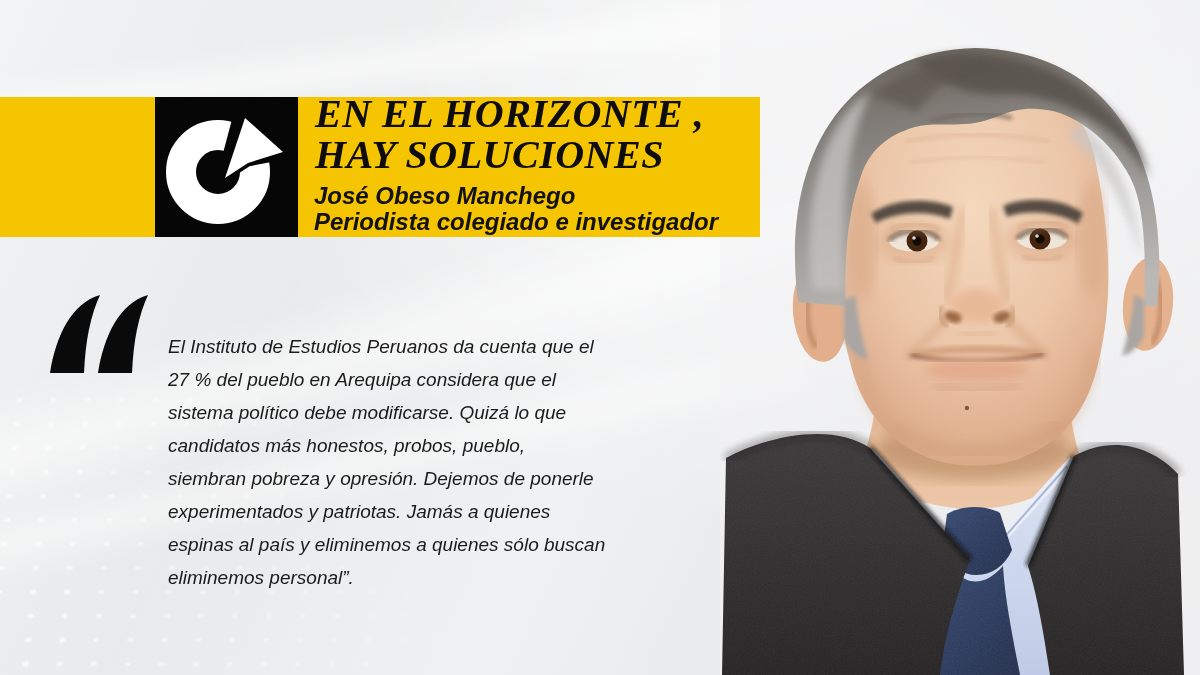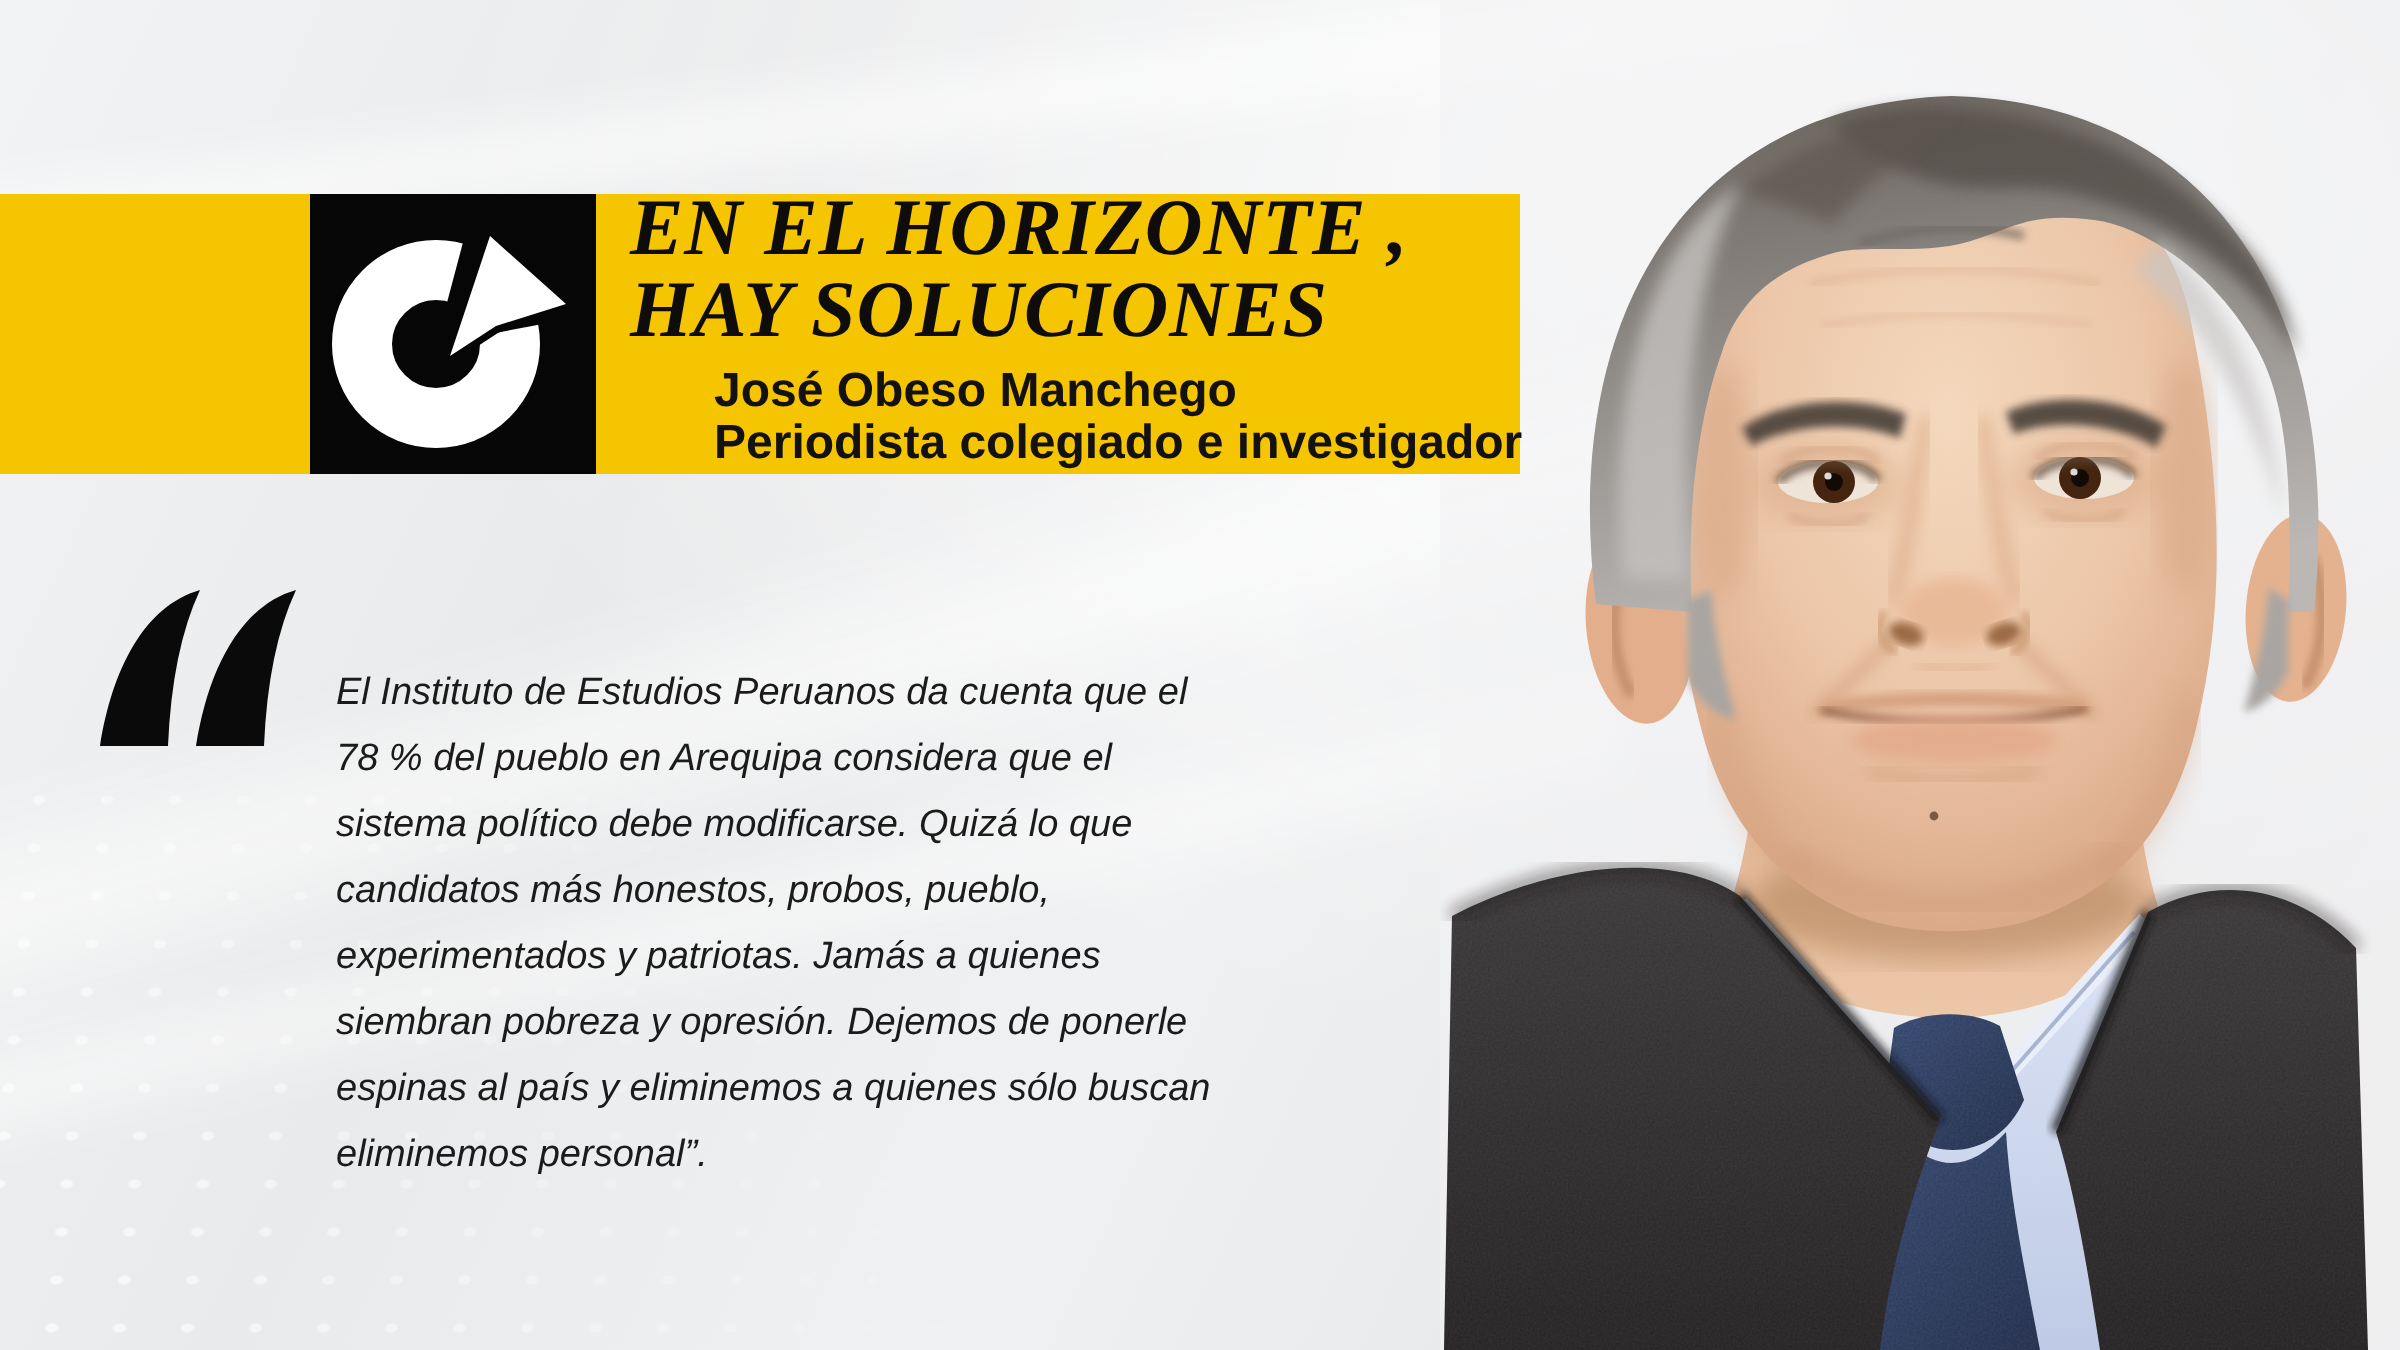--- a/index.html
+++ b/index.html
@@ -32,21 +32,21 @@
   .band{position:absolute;left:0;top:97px;width:760px;height:140px;background:#F6C502;}
   .logo-box{position:absolute;left:155px;top:97px;width:143px;height:140px;background:#060606;}
   .logo-box svg{display:block;width:143px;height:140px;}
   .title{
     position:absolute;left:315px;top:93px;width:440px;
     font-family:"Liberation Serif",serif;font-style:italic;font-weight:700;
     font-size:40px;line-height:41px;letter-spacing:.5px;color:#0e0d0b;white-space:nowrap;
   }
   .subtitle{
     position:absolute;left:314px;top:183px;width:440px;
-    font-weight:700;font-size:24px;line-height:26px;color:#131210;white-space:nowrap;margin-left:43px;
+    font-style:italic;font-weight:700;font-size:24px;line-height:26px;color:#131210;white-space:nowrap;
   }
   
   .quote-mark{position:absolute;left:50px;top:295px;width:100px;height:80px;}
   .quote-text{
     position:absolute;left:168px;top:330px;width:600px;
     font-style:italic;font-weight:400;font-size:19px;line-height:33px;color:#1b1b1b;
   }
   .quote-text div{white-space:nowrap;}
   .sr{position:absolute;width:1px;height:1px;overflow:hidden;opacity:0;pointer-events:none;}
   
@@ -241,22 +241,22 @@
   <div class="quote-mark">
     <span class="sr">“</span>
     <svg viewBox="0 0 100 80" xmlns="http://www.w3.org/2000/svg" aria-hidden="true">
       <path d="M 50,0 C 22,8 6,40 0,78 L 34,78 Q 36,30 50,0 Z" fill="#0a0a0a"></path>
       <path d="M 50,0 C 22,8 6,40 0,78 L 34,78 Q 36,30 50,0 Z" fill="#0a0a0a" transform="translate(48,0)"></path>
     </svg>
   </div>
 
   <div class="quote-text">
     <div>El Instituto de Estudios Peruanos da cuenta que el</div>
-    <div>78 % del pueblo en Arequipa considera que el</div>
+    <div>27 % del pueblo en Arequipa considera que el</div>
     <div>sistema político debe modificarse. Quizá lo que</div>
     <div>candidatos más honestos, probos, pueblo,</div>
+    <div>siembran pobreza y opresión. Dejemos de ponerle</div>
     <div>experimentados y patriotas. Jamás a quienes</div>
-    <div>siembran pobreza y opresión. Dejemos de ponerle</div>
     <div>espinas al país y eliminemos a quienes sólo buscan</div>
     <div>eliminemos personal”.</div>
   </div>
 
 </div>
 
 </body></html>

